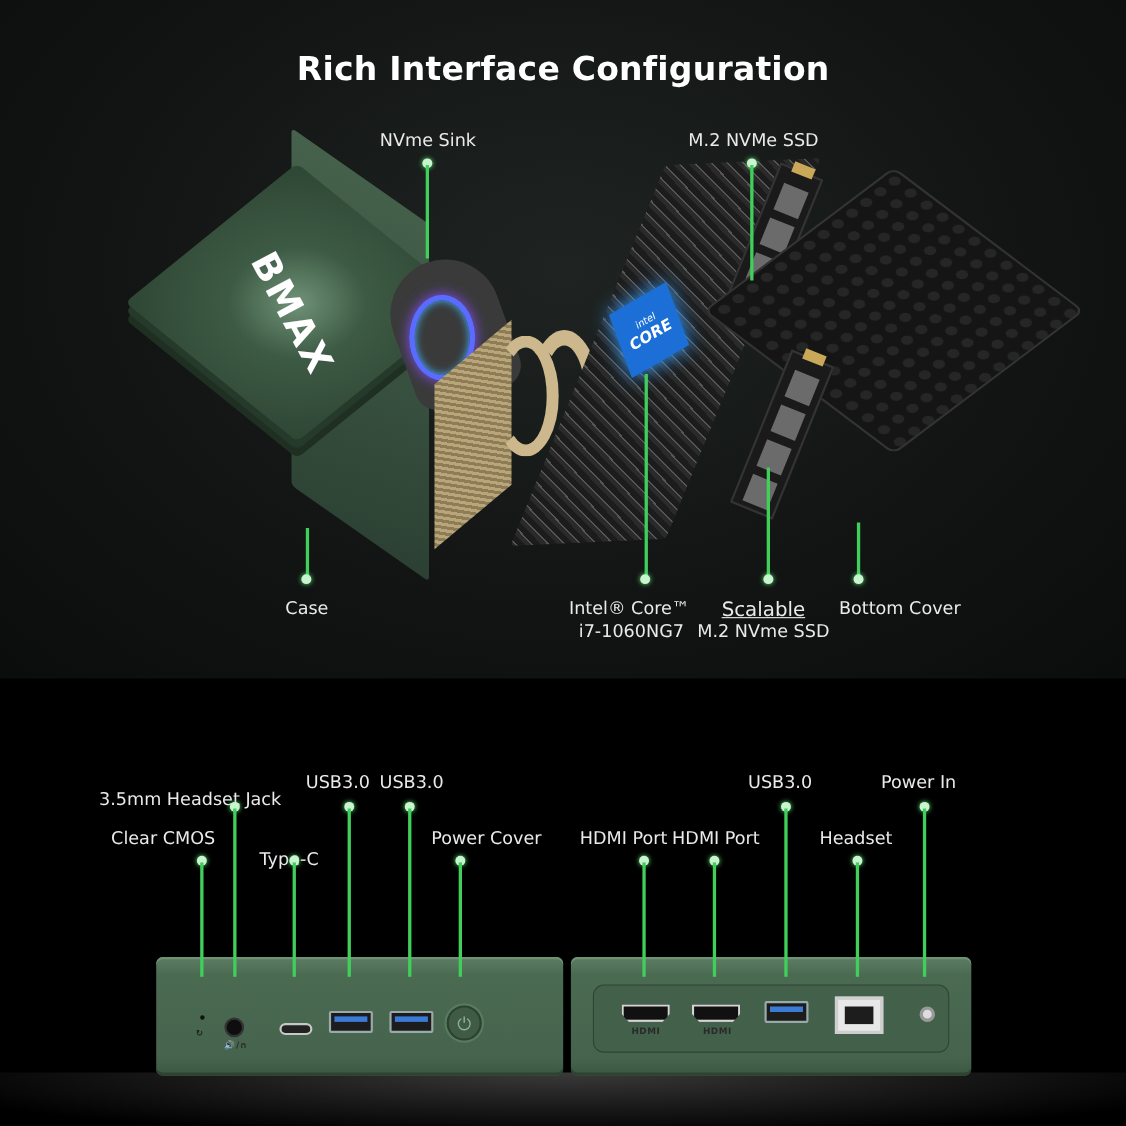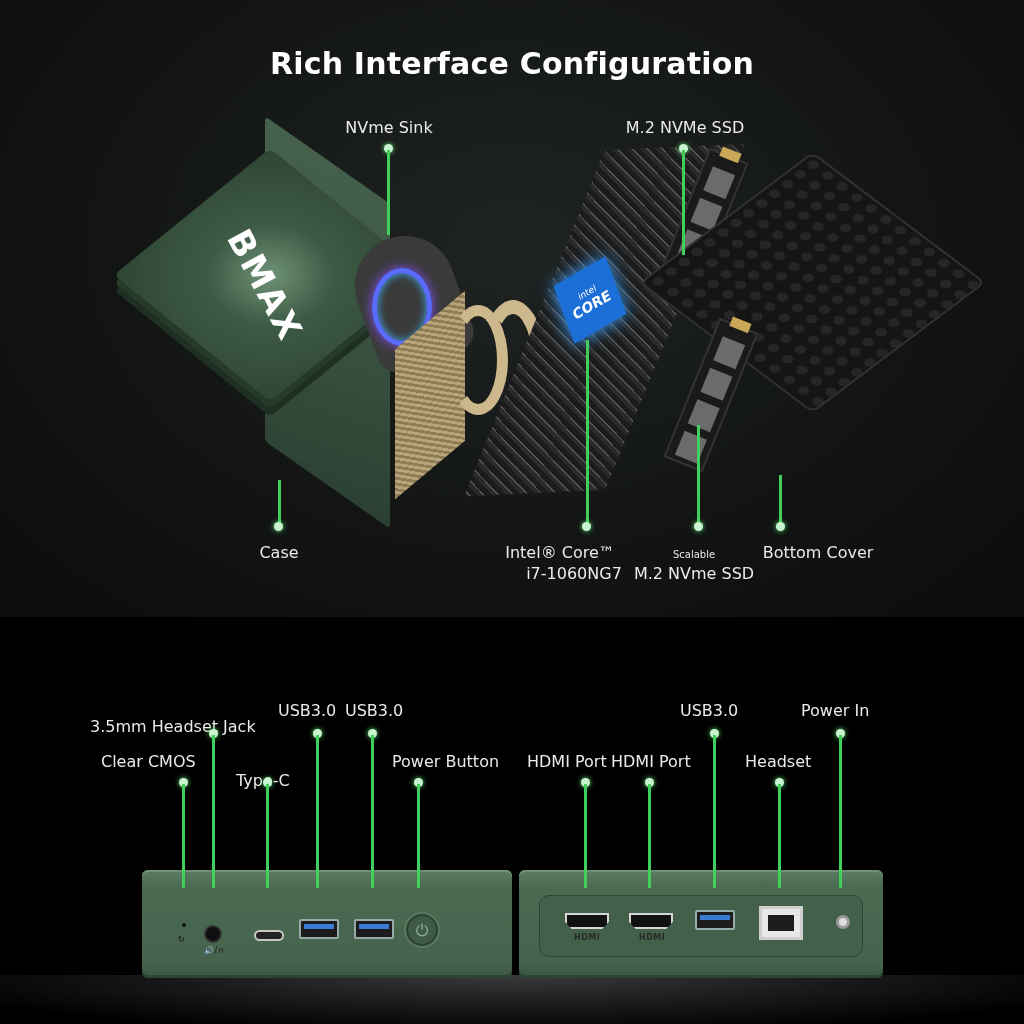--- a/index.html
+++ b/index.html
@@ -14,21 +14,21 @@
   .floor {
     position: absolute; left: 0; top: 975px; width: 1024px; height: 49px;
     background: radial-gradient(ellipse at 50% 0%, #3a3a3a 0%, #1a1a1a 45%, #000 85%);
   }
 
   .title { position: absolute; left: 0; top: 46px; width: 1024px; text-align: center;
     font-size: 30px; font-weight: bold; color: #fff; letter-spacing: 0.2px; }
 
   .label { position: absolute; font-size: 16px; color: #eaeaea; white-space: nowrap; line-height: 22px; }
   .label.center { transform: translateX(-50%); text-align: center; }
-  .label.small { font-size: 10px; }
+  .label.small { font-size: 18px; text-decoration: underline; }
 
   .callout-line { position: absolute; width: 3px; background: #3fcf5a; }
   .callout-dot { position: absolute; width: 9px; height: 9px; border-radius: 50%;
     background: #c8f5cf; box-shadow: 0 0 5px #5de870; }
 
   
   .case {
     position: absolute; left: 170px; top: 175px; width: 200px; height: 200px;
     transform: rotate(45deg) skew(-6deg, -6deg);
     background: radial-gradient(circle at 50% 50%, #6f9277 0%, #3d5a44 40%, #2e4634 100%);
@@ -140,21 +140,21 @@
 <div class="label center" style="left:685px;top:117px;">M.2 NVMe SSD</div>
 <div class="callout-dot" style="left:679px;top:144px;"></div>
 <div class="callout-line" style="left:682px;top:150px;height:105px;"></div>
 
 <div class="callout-line" style="left:278px;top:480px;height:45px;"></div>
 <div class="callout-dot" style="left:274px;top:522px;"></div>
 <div class="label center" style="left:279px;top:542px;">Case</div>
 
 <div class="callout-line" style="left:586px;top:340px;height:185px;"></div>
 <div class="callout-dot" style="left:582px;top:522px;"></div>
-<div class="label center" style="left:560px;top:542px;">Intel® Core™</div>
+<div class="label center" style="left:572px;top:542px;">Intel® Core™</div>
 <div class="label center" style="left:574px;top:563px;">i7-1060NG7</div>
 
 <div class="callout-line" style="left:697px;top:425px;height:100px;"></div>
 <div class="callout-dot" style="left:694px;top:522px;"></div>
 <div class="label center small" style="left:694px;top:544px;">Scalable</div>
 <div class="label center" style="left:694px;top:563px;">M.2 NVme SSD</div>
 
 <div class="callout-line" style="left:779px;top:475px;height:50px;"></div>
 <div class="callout-dot" style="left:776px;top:522px;"></div>
 <div class="label center" style="left:818px;top:542px;">Bottom Cover</div>
@@ -170,21 +170,21 @@
   <div class="port power-btn" style="left:264px;top:44px;">
       <span>⏻</span>
     </div>
 </div>
 
 <div class="label" style="left:90px;top:700px;margin-top:16px;">3.5mm Headset Jack</div>
 <div class="label" style="left:278px;top:700px;">USB3.0</div>
 <div class="label" style="left:345px;top:700px;">USB3.0</div>
 <div class="label" style="left:101px;top:751px;">Clear CMOS</div>
 <div class="label" style="left:236px;top:770px;">Type-C</div>
-<div class="label" style="left:392px;top:751px;">Power Button</div>
+<div class="label" style="left:392px;top:751px;">Power Cover</div>
 
 <div class="callout-dot" style="left:179px;top:778px;"></div>
 <div class="callout-line" style="left:182px;top:784px;height:104px;"></div>
 <div class="callout-dot" style="left:209px;top:729px;"></div>
 <div class="callout-line" style="left:212px;top:735px;height:153px;"></div>
 <div class="callout-dot" style="left:263px;top:778px;"></div>
 <div class="callout-line" style="left:266px;top:784px;height:104px;"></div>
 <div class="callout-dot" style="left:313px;top:729px;"></div>
 <div class="callout-line" style="left:316px;top:735px;height:153px;"></div>
 <div class="callout-dot" style="left:368px;top:729px;"></div>

